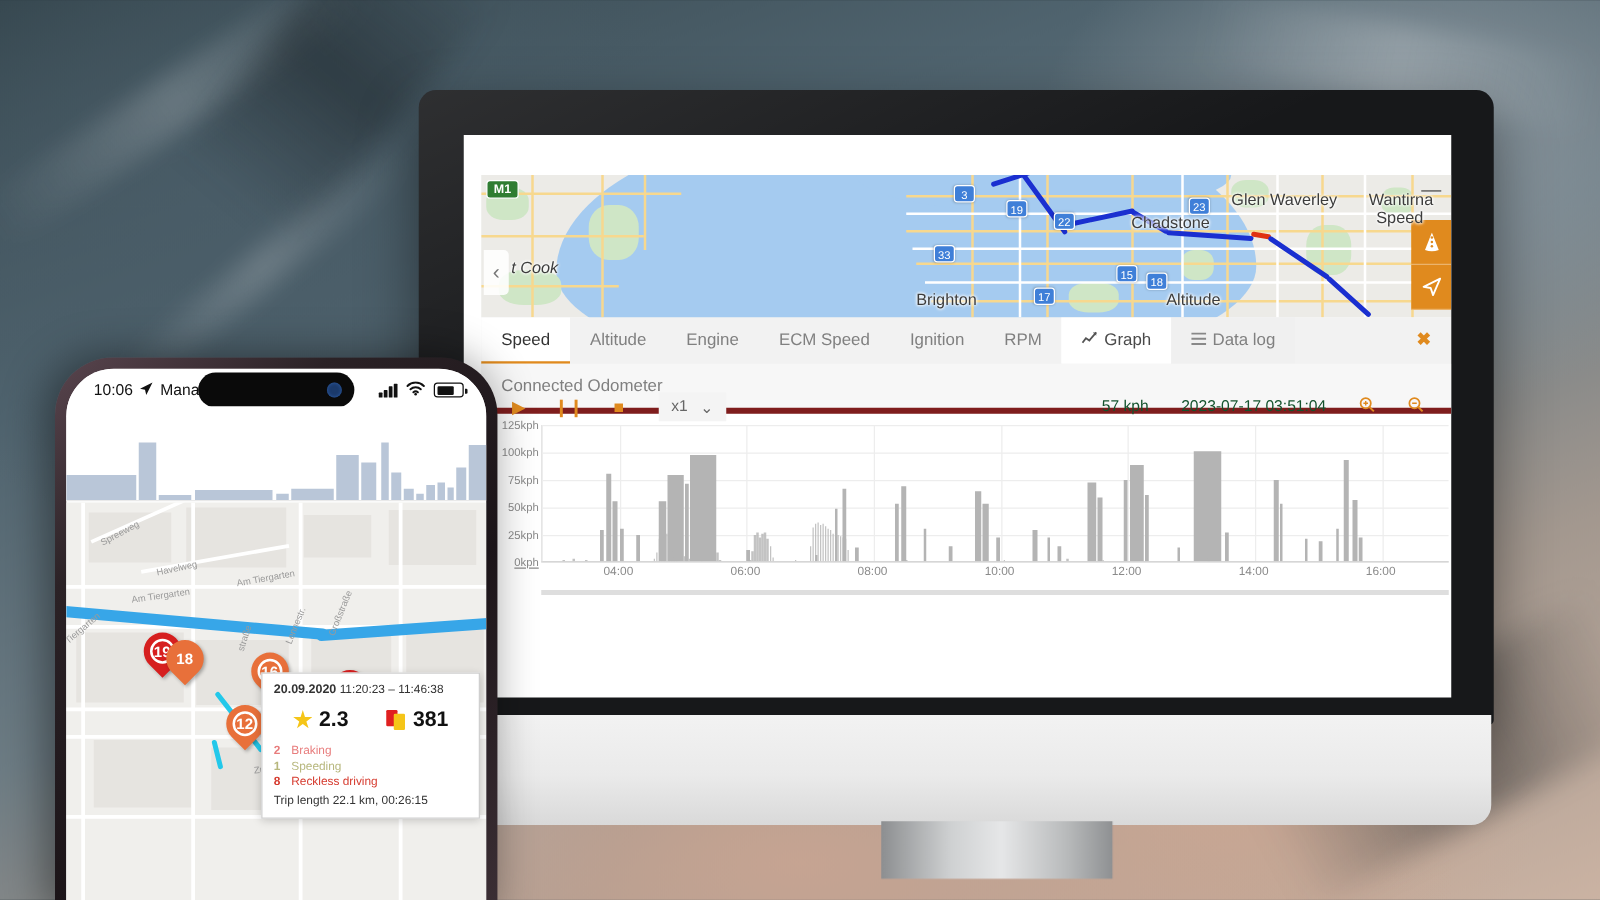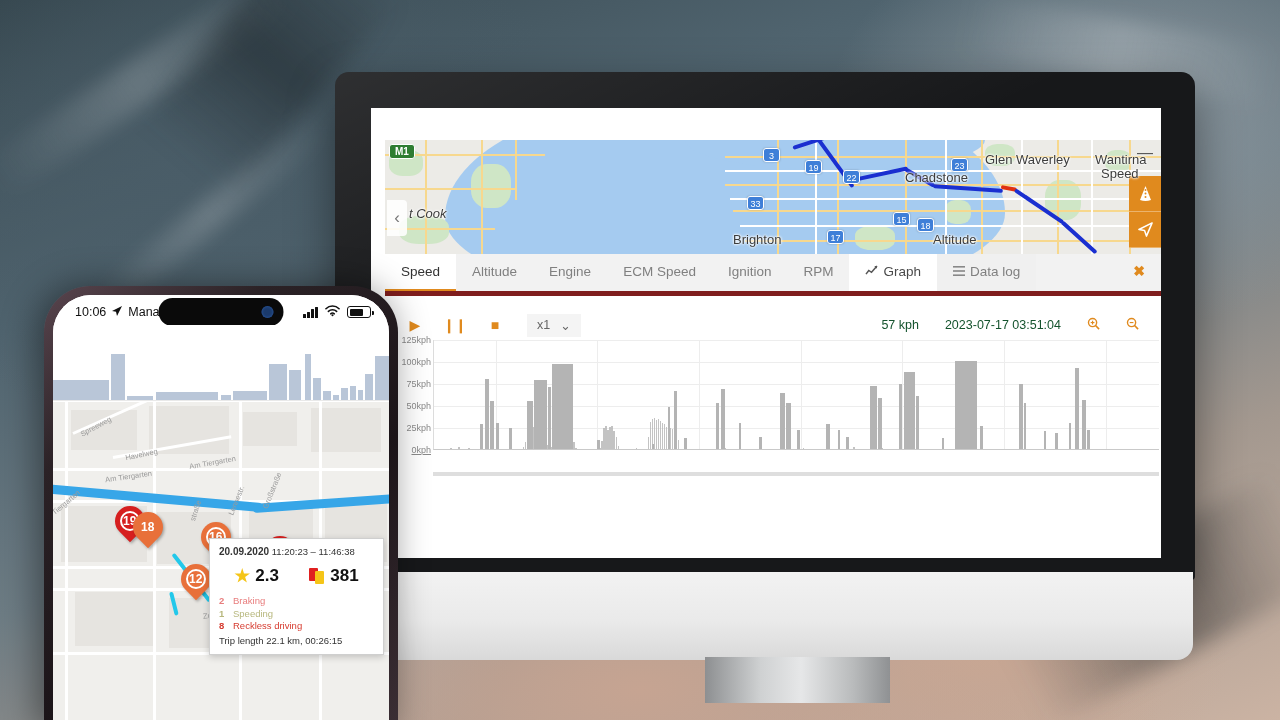--- a/index.html
+++ b/index.html
@@ -506,20 +506,23 @@
                 <polyline points="1,10 4,6 7,8 13,1" fill="none" stroke="#555" stroke-width="1.6"></polyline>
                 <polygon points="10,1 13,1 13,4" fill="#555"></polygon>
               </svg></span><span>Graph</span></div>
           <div class="tab panelish"><span style="margin-right: 5px;"><svg width="12" height="10" viewBox="0 0 12 10">
                 <rect y="0" width="12" height="1.6" fill="#888"></rect>
                 <rect y="4.2" width="12" height="1.6" fill="#888"></rect>
                 <rect y="8.4" width="12" height="1.6" fill="#888"></rect>
               </svg></span><span>Data log</span></div>
         </div>
       <div class="tab-close">✖</div>
+      <div class="tabrow2" id="tab-list2">
+          <div class="tab">Connected Odometer</div>
+        </div>
     </div>
 
     <div class="toolbar">
       <div class="tb-btn">▶</div>
       <div class="tb-btn">❙❙</div>
       <div class="tb-btn">■</div>
       <div class="speed-sel">
         <span>x1</span>
         <span>⌄</span>
       </div>
@@ -651,20 +654,29 @@
           <div class="bar" style="left: 237.967px; width: 1.4px; height: 20.328px; background: rgb(180, 180, 180); opacity: 0.8;"></div>
           <div class="bar" style="left: 239.983px; width: 1.4px; height: 19.096px; background: rgb(180, 180, 180); opacity: 0.8;"></div>
           <div class="bar" style="left: 242px; width: 1.4px; height: 17.864px; background: rgb(180, 180, 180); opacity: 0.8;"></div>
           <div class="bar" style="left: 244.017px; width: 1.4px; height: 9.24px; background: rgb(180, 180, 180); opacity: 0.8;"></div>
           <div class="bar" style="left: 290.4px; width: 1.4px; height: 1px; background: rgb(180, 180, 180); opacity: 0.8;"></div>
           <div class="bar" style="left: 369.05px; width: 1.4px; height: 1.232px; background: rgb(180, 180, 180); opacity: 0.8;"></div>
           <div class="bar" style="left: 419.467px; width: 1.4px; height: 2.464px; background: rgb(180, 180, 180); opacity: 0.8;"></div>
           <div class="bar" style="left: 447.7px; width: 1.4px; height: 1px; background: rgb(180, 180, 180); opacity: 0.8;"></div>
           <div class="bar" style="left: 532.4px; width: 1.4px; height: 1.848px; background: rgb(180, 180, 180); opacity: 0.8;"></div>
         </div>
+      <div class="gx" id="g-xaxis">
+          <span style="left: 61.71px;">04:00</span>
+          <span style="left: 163.35px;">06:00</span>
+          <span style="left: 264.99px;">08:00</span>
+          <span style="left: 366.63px;">10:00</span>
+          <span style="left: 468.27px;">12:00</span>
+          <span style="left: 569.91px;">14:00</span>
+          <span style="left: 671.55px;">16:00</span>
+        </div>
       <div class="gscroll">
           <i></i>
         </div>
     </div>
 
   </div>
 </div>
 
 <div id="phone">
   <div class="inner">

